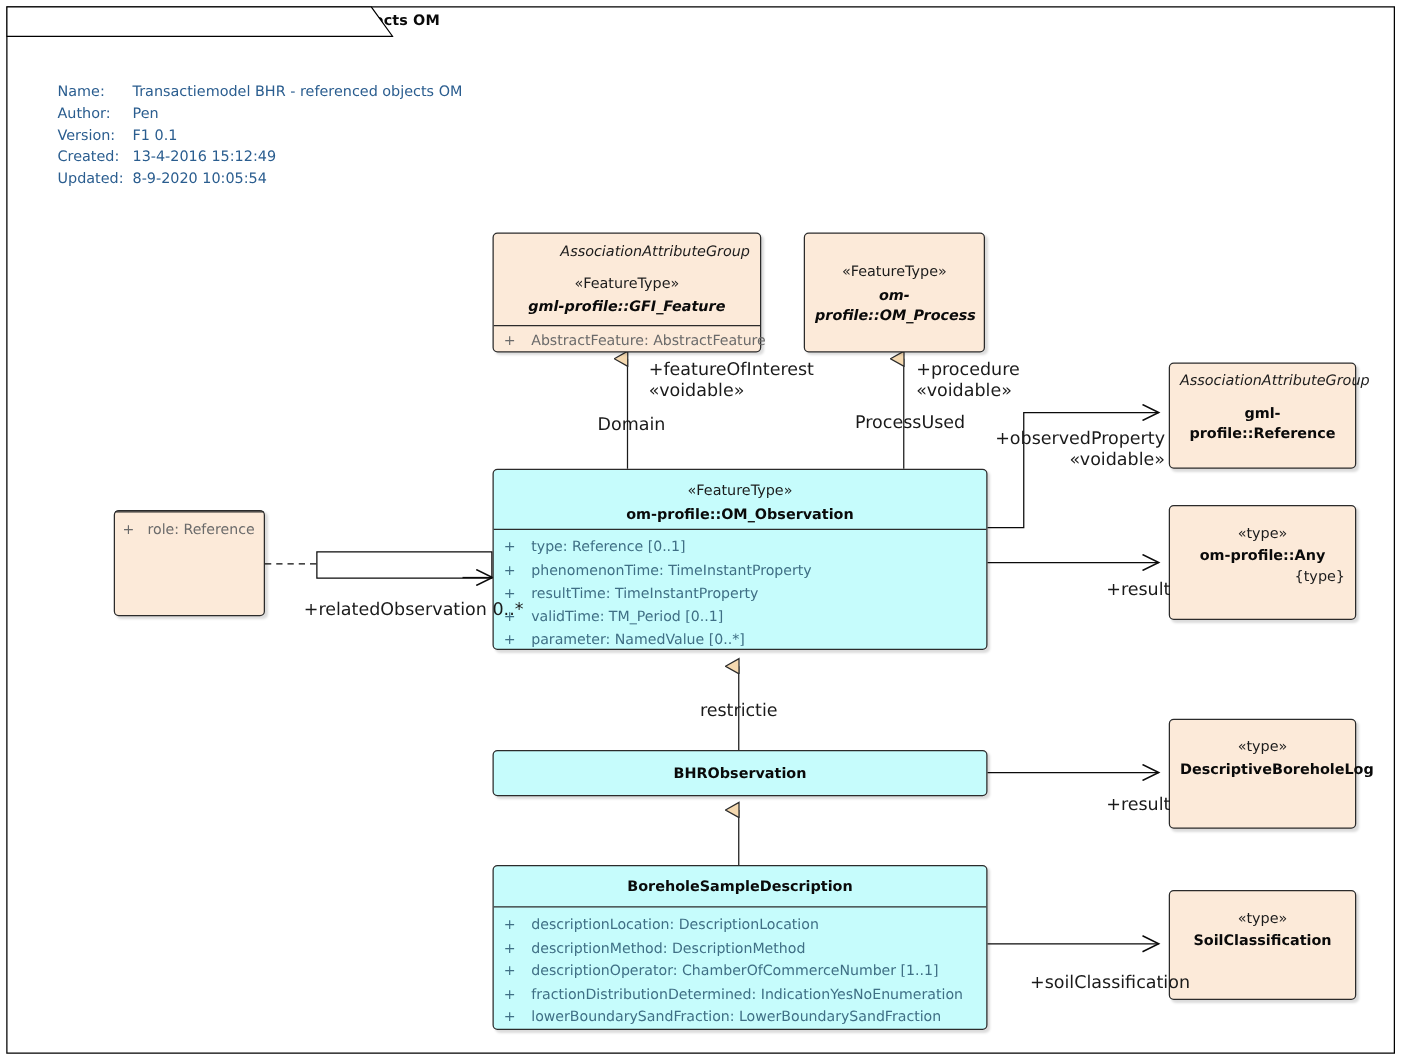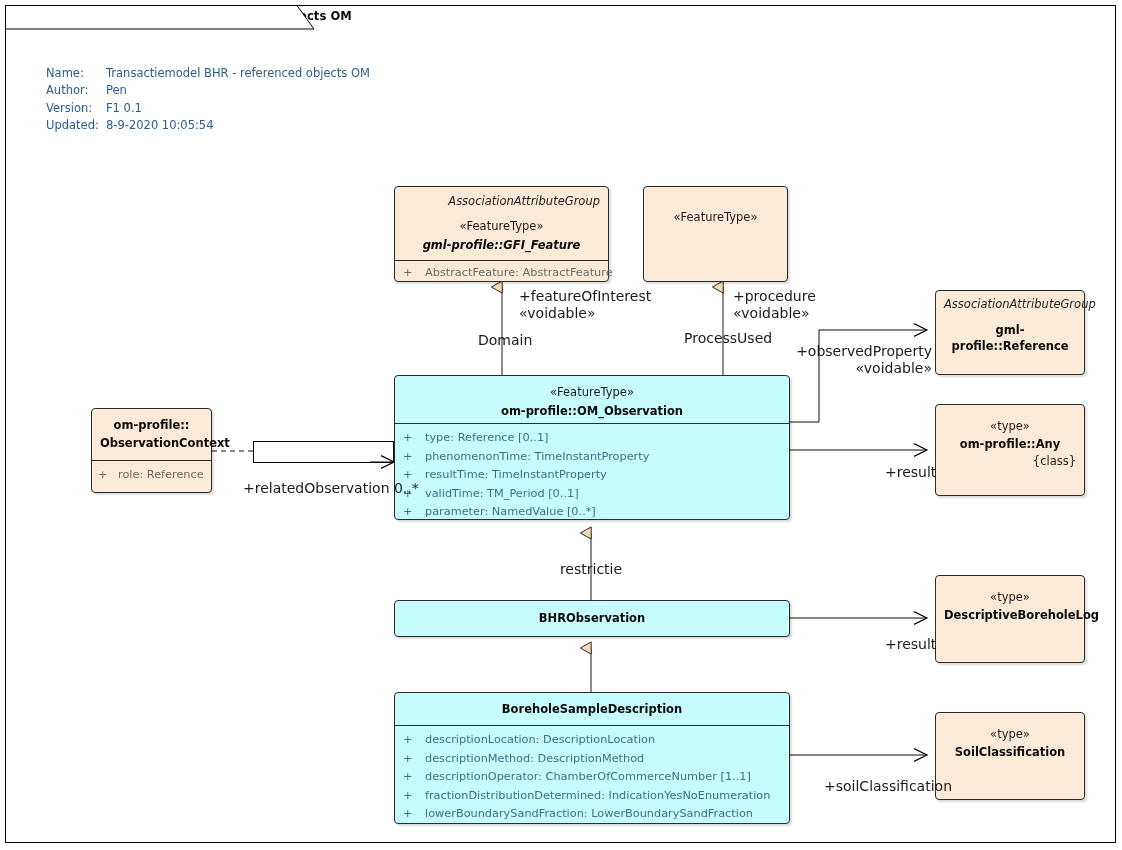--- a/index.html
+++ b/index.html
@@ -70,20 +70,24 @@
     </tr>
     <tr>
       <td class="k">Author:</td>
       <td class="v">Pen</td>
     </tr>
     <tr>
       <td class="k">Version:</td>
       <td class="v">F1 0.1</td>
     </tr>
     <tr>
+      <td class="k">Created:</td>
+      <td class="v">13-4-2016 15:12:49</td>
+    </tr>
+    <tr>
       <td class="k">Updated:</td>
       <td class="v">8-9-2020 10:05:54</td>
     </tr>
   </tbody>
     </table>
 </div>
 
 <svg id="wires" viewBox="0 0 1122 850">
   <defs>
     <marker id="genArrow" markerWidth="14" markerHeight="12" refX="6.5" refY="11.2" orient="auto" markerUnits="userSpaceOnUse">
@@ -132,57 +136,54 @@
   <div class="attrs sep" style="padding-top:3px;">
     <div class="attr peachrow">
       <span class="pm">+</span><span>AbstractFeature: AbstractFeature</span>
     </div>
   </div>
 </div>
 
 <div class="node peach" style="left:643px;top:186px;width:145px;height:96px;">
   <div class="hdr" style="padding-top:22px;">
     <div class="stereo">«FeatureType»</div>
+    <div class="cname ital" style="margin-top:3px;">om-profile::OM_Process</div>
   </div>
 </div>
 
 <div class="node peach" style="left:935px;top:290px;width:150px;height:85px;">
   <div class="hdr" style="padding-top:6px;">
     <div class="aag">AssociationAttributeGroup</div>
     <div class="cname" style="margin-top:10px;">gml-profile::Reference</div>
   </div>
 </div>
 
 <div class="node peach" style="left:935px;top:404px;width:150px;height:92px;">
   <div class="hdr" style="padding-top:13px;">
     <div class="stereo">«type»</div>
     <div class="cname" style="margin-top:2px;">om-profile::Any</div>
-    <div class="root" style="margin-top:2px;">{class}</div>
+    <div class="root" style="margin-top:2px;">{type}</div>
   </div>
 </div>
 
 <div class="node cyan" style="left:394px;top:375px;width:396px;height:145px;">
   <div class="hdr" style="height:47px;padding-top:8px;">
     <div class="stereo">«FeatureType»</div>
     <div class="cname" style="margin-top:3px;">om-profile::OM_Observation</div>
   </div>
   <div class="attrs sep" style="padding-top:5px;">
     <div class="attr"><span class="pm">+</span><span>type: Reference [0..1]</span></div>
     <div class="attr"><span class="pm">+</span><span>phenomenonTime: TimeInstantProperty</span></div>
     <div class="attr"><span class="pm">+</span><span>resultTime: TimeInstantProperty</span></div>
     <div class="attr"><span class="pm">+</span><span>validTime: TM_Period [0..1]</span></div>
     <div class="attr"><span class="pm">+</span><span>parameter: NamedValue [0..*]</span></div>
   </div>
 </div>
 
 <div class="node peach" style="left:91px;top:408px;width:121px;height:85px;">
-  <div class="hdr" style="height:51px;padding-top:8px;">
-    <div class="cname">om-profile::</div>
-    <div class="cname" style="margin-top:2px;">ObservationContext</div>
-  </div>
   <div class="attrs sep" style="padding-top:5px;">
     <div class="attr peachrow" style="padding-left:6px;"><span class="pm" style="width:20px;">+</span><span>role: Reference</span></div>
   </div>
 </div>
 
 <div class="node cyan" style="left:394px;top:600px;width:396px;height:37px;">
   <div class="hdr" style="padding-top:9px;">
     <div class="cname">BHRObservation</div>
   </div>
 </div>

